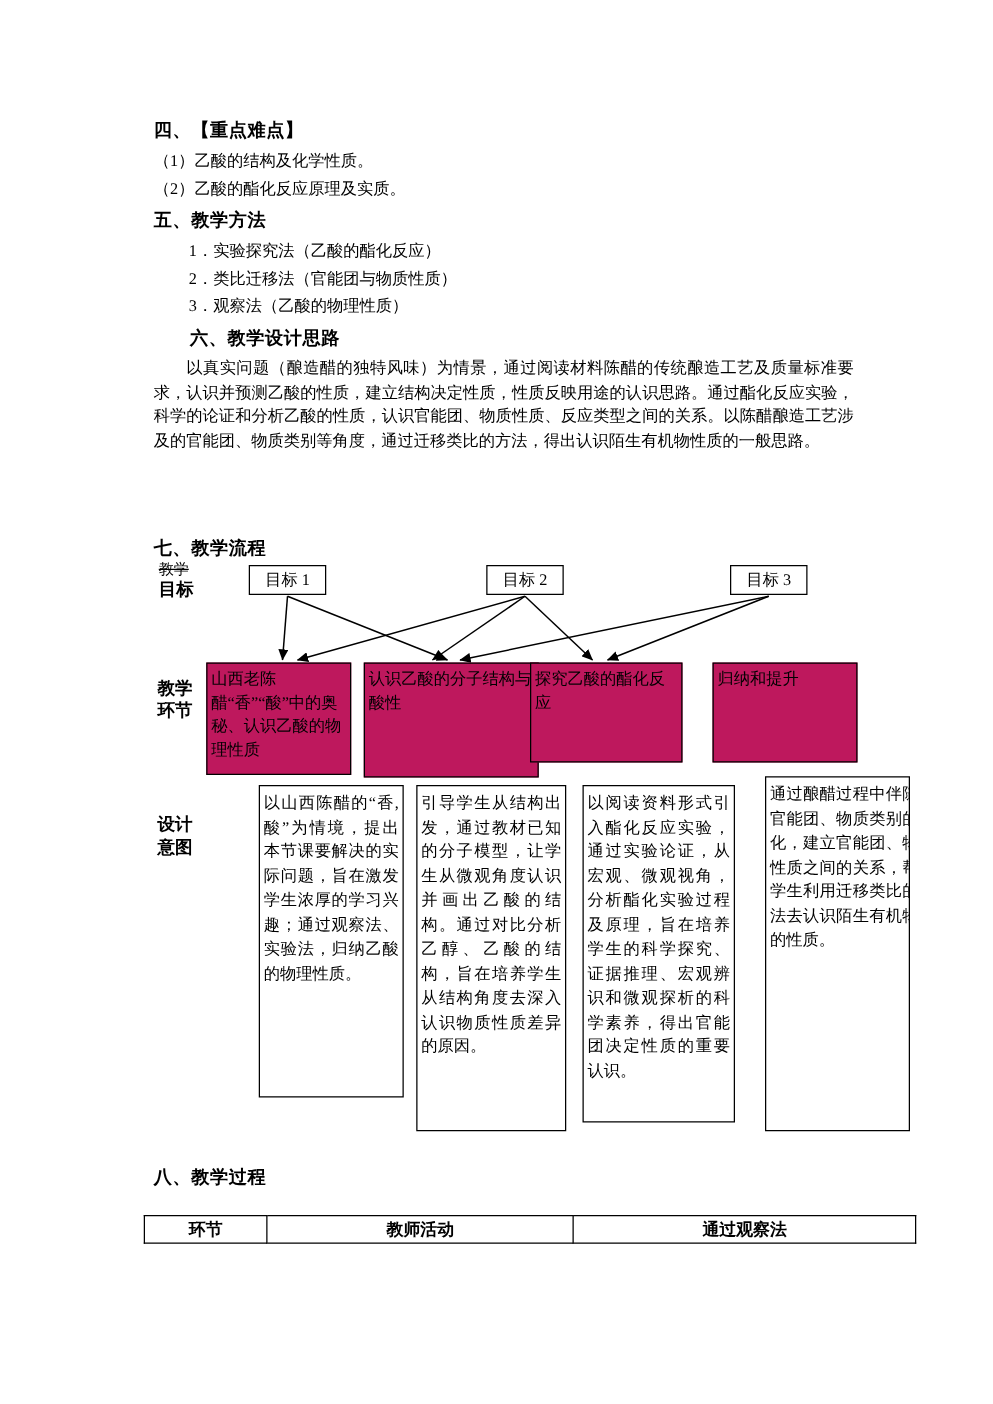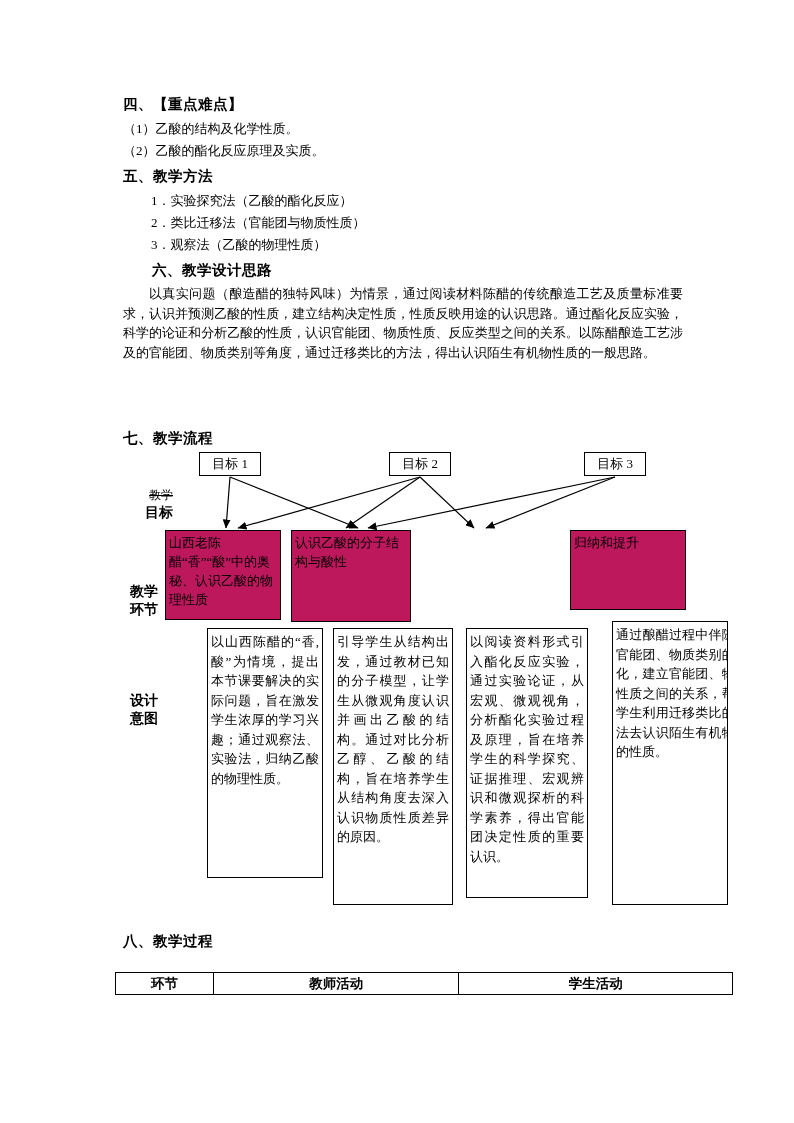--- a/index.html
+++ b/index.html
@@ -55,23 +55,22 @@
     text-align:justify;
     z-index:2;
     overflow:hidden;
     margin-left:42px;
   }
   .row-label {
     position:absolute;
     font-weight:bold;
     font-size:14px;
     line-height:18px;
-    text-align:right;
+    text-align:left;
     z-index:2;
-    margin-top:40px;
   }
   .struck {
     display:block;
     font-size:12px;
     font-weight:normal;
     text-decoration:line-through;
   }
   svg.arrows {
     position:absolute; left:0; top:0;
     width:794px; height:1123px;
@@ -134,21 +133,22 @@
     <span>目标</span>
   </div>
 
   <div class="goal-box" style="left:199px; top:452px;">目标 1</div>
   <div class="goal-box" style="left:389px; top:452px;">目标 2</div>
   <div class="goal-box" style="left:584px; top:452px;">目标 3</div>
 
   <div class="row-label" style="left:126px; top:543px; width:32px;">教学环节</div>
 
   <div class="flow-box" style="left:165px; top:530px; width:116px; height:90px;">山西老陈醋“香”“酸”中的奥秘、认识乙酸的物理性质</div>
-  <div class="flow-box" style="left:291px; top:530px; width:120px; height:92px;">认识乙酸的分子结构与酸性</div>
+  <div class="flow-box" style="left:291px; top:530px; width:140px; height:92px;">认识乙酸的分子结构与酸性</div>
+  <div class="flow-box" style="left:424px; top:530px; width:122px; height:80px;">探究乙酸的酯化反应</div>
   <div class="flow-box" style="left:570px; top:530px; width:116px; height:80px;">归纳和提升</div>
 
   <div class="row-label" style="left:126px; top:652px; width:32px;">设计意图</div>
 
   <div class="intent-box" style="left:165px; top:628px; width:116px; height:250px;">以山西陈醋的“香,酸”为情境，提出本节课要解决的实际问题，旨在激发学生浓厚的学习兴趣；通过观察法、实验法，归纳乙酸的物理性质。</div>
   <div class="intent-box" style="left:424px; top:628px; width:122px; height:270px;">以阅读资料形式引入酯化反应实验，通过实验论证，从宏观、微观视角，分析酯化实验过程及原理，旨在培养学生的科学探究、证据推理、宏观辨识和微观探析的科学素养，得出官能团决定性质的重要认识。</div>
   <div class="intent-box" style="left:291px; top:628px; width:120px; height:277px;">引导学生从结构出发，通过教材已知的分子模型，让学生从微观角度认识并画出乙酸的结构。通过对比分析乙醇、乙酸的结构，旨在培养学生从结构角度去深入认识物质性质差异的原因。</div>
   <div class="intent-box" style="left:570px; top:621px; width:116px; height:284px;">
     <div class="clip-inner">通过酿醋过程中伴随的官能团、物质类别的转化，建立官能团、物质性质之间的关系，帮助学生利用迁移类比的方法去认识陌生有机物质的性质。</div>
   </div>
@@ -158,18 +158,18 @@
   <table class="proc">
     <colgroup>
       <col style="width:90px">
         <col style="width:225px">
         <col style="width:251px">
     </colgroup>
     <tbody>
         <tr>
       <th>环节</th>
       <th>教师活动</th>
-      <th>学生活动</th>
+      <th>通过观察法</th>
     </tr>
   </tbody>
     </table>
 
 </div>
 
 </body></html>

